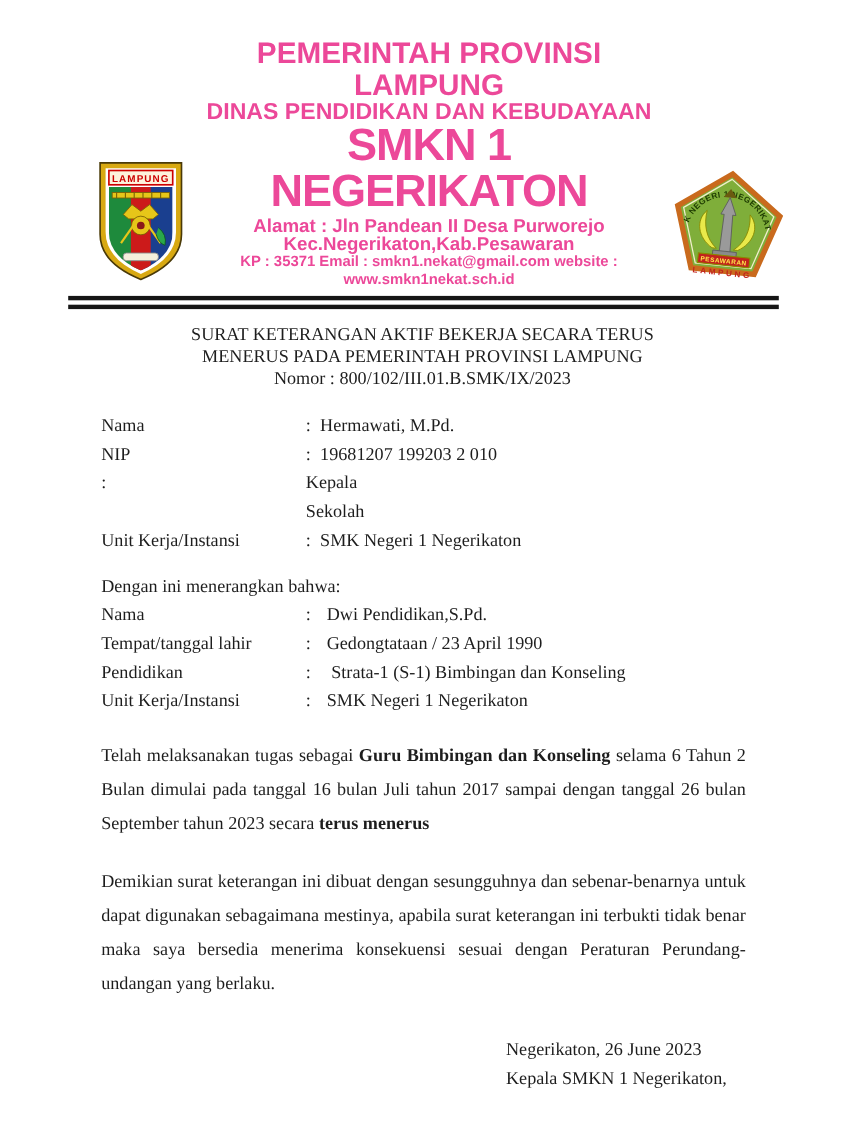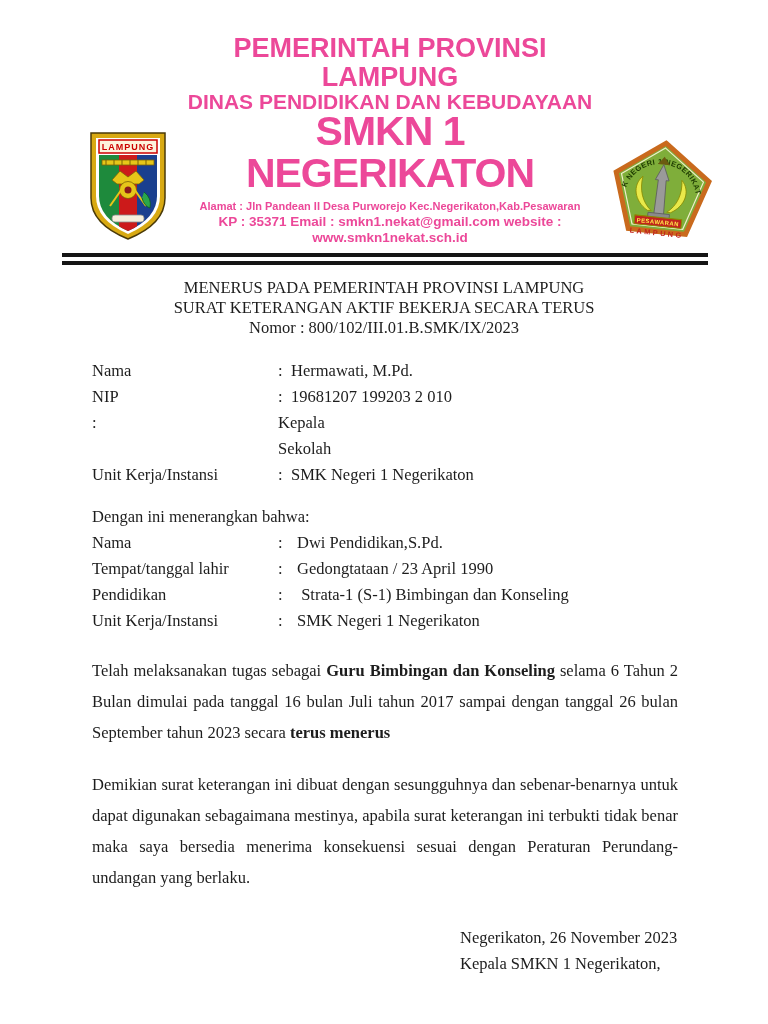--- a/index.html
+++ b/index.html
@@ -10,21 +10,21 @@
   }
   
   .letterhead{display:flex;align-items:flex-end;padding:34px 56px 0 86px;}
   .logo-left{width:84px;flex:none;}
   .lh-center{flex:1;text-align:center;font-family:"Liberation Sans",sans-serif;
     color:#ec4899;padding:0 4px;}
   .logo-right{width:102px;flex:none;padding-top:10px;}
   .lh1{font-weight:bold;font-size:27px;line-height:29px;letter-spacing:0px;}
   .lh2{font-weight:bold;font-size:21px;line-height:17px;margin-top:1px;}
   .lh3{font-weight:bold;font-size:41px;line-height:42px;letter-spacing:-1px;}
-  .lh4{font-weight:bold;font-size:11px;line-height:16px;margin-top:4px;}
+  .lh4{font-weight:bold;font-size:17px;line-height:16px;margin-top:4px;}
   .lh5{font-weight:bold;font-size:13.5px;line-height:16px;}
   
   .divider{margin:7px 60px 0 62px;}
   .divider .bar{height:4px;background:#151515;}
   .divider .bar + .bar{margin-top:4px;}
   
   .title-block{margin-top:13px;text-align:center;font-size:16.5px;line-height:20px;}
   
   .letter-body{margin:20px 90px 0 92px;font-size:16.5px;}
   .intro{line-height:26px;margin:0;}
@@ -106,22 +106,22 @@
       </svg>
     </div>
   </div>
 
   <div class="divider">
     <div class="bar"></div>
     <div class="bar"></div>
   </div>
 
   <div class="title-block">
+    <div>SURAT KETERANGAN AKTIF BEKERJA SECARA TERUS</div>
     <div>MENERUS PADA PEMERINTAH PROVINSI LAMPUNG</div>
-    <div>SURAT KETERANGAN AKTIF BEKERJA SECARA TERUS</div>
     <div>Nomor : 800/102/III.01.B.SMK/IX/2023</div>
   </div>
 
   <div class="letter-body">
 
 
     <div class="fields fields1">
       <div class="frow">
         <span class="lbl">Nama</span>
         <span class="col">:</span>
@@ -168,19 +168,19 @@
         <span class="col">:</span>
         <span class="val">SMK Negeri 1 Negerikaton</span>
       </div>
     </div>
 
     <p class="para"><span>Telah melaksanakan tugas sebagai </span><b>Guru Bimbingan dan Konseling</b><span> selama 6 Tahun 2 Bulan dimulai pada tanggal 16 bulan Juli tahun 2017 sampai dengan tanggal 26 bulan September tahun 2023 secara </span><b>terus menerus</b></p>
 
     <p class="para">Demikian surat keterangan ini dibuat dengan sesungguhnya dan sebenar-benarnya untuk dapat digunakan sebagaimana mestinya, apabila surat keterangan ini terbukti tidak benar maka saya bersedia menerima konsekuensi sesuai dengan Peraturan Perundang-undangan yang berlaku.</p>
 
     <div class="sig-block">
-      <div>Negerikaton, 26 November 2023</div>
+      <div>Negerikaton, 26 June 2023</div>
       <div>Kepala SMKN 1 Negerikaton,</div>
 
     </div>
 
   </div>
 </div>
 
 </body></html>

